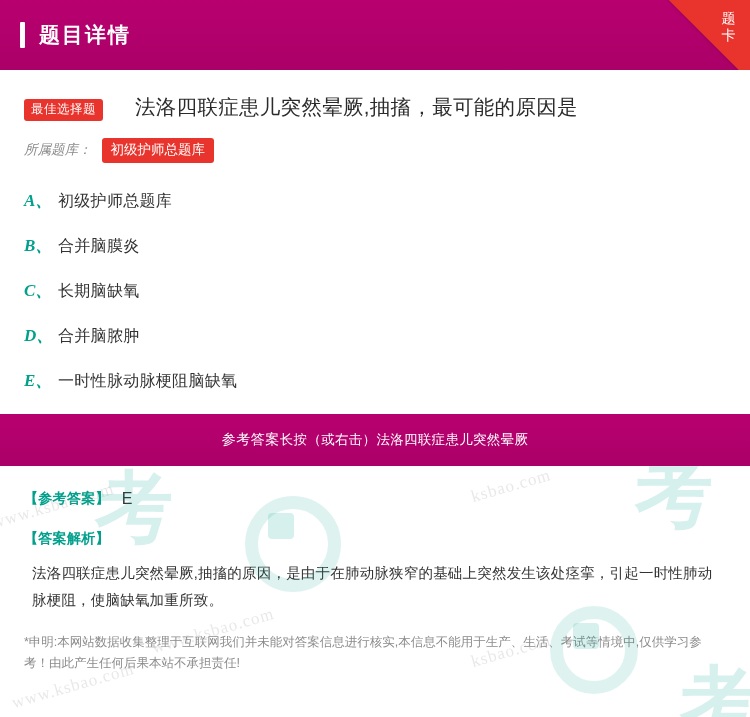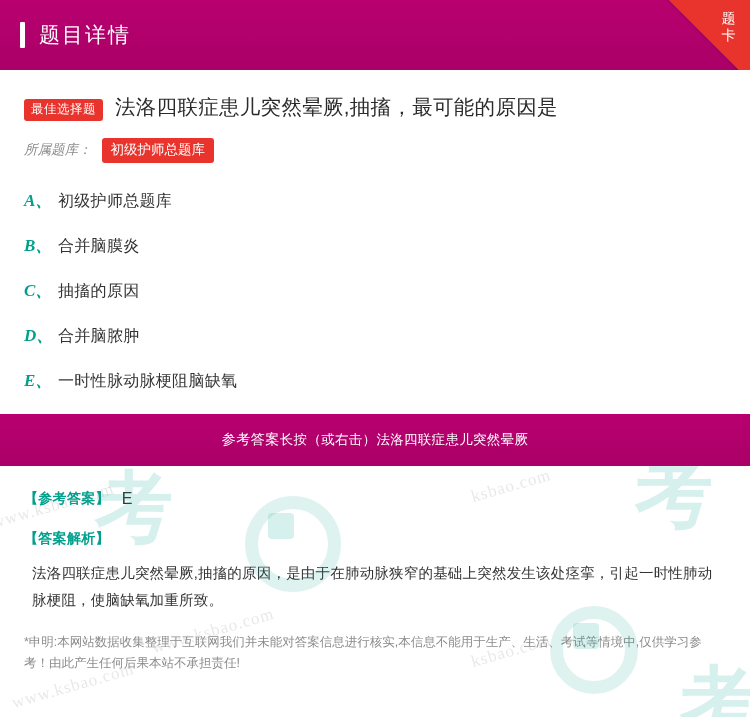--- a/index.html
+++ b/index.html
@@ -30,21 +30,21 @@
     height: 26px;
     background: #ffffff;
     margin-left: 20px;
     margin-right: 14px;
     border-radius: 1px;
   }
   .header-title {
     color: #ffffff;
     font-size: 21px;
     letter-spacing: 2px;
-    font-weight: normal;
+    font-weight: bold;
   }
   .corner-ribbon {
     position: absolute;
     top: -26px;
     right: -42px;
     width: 120px;
     height: 74px;
     background: #e8342c;
     transform: rotate(45deg);
     box-shadow: 0 1px 3px rgba(0,0,0,0.15);
@@ -65,20 +65,21 @@
 
   
   .question-area {
     padding: 22px 24px 0 24px;
     position: relative;
     z-index: 2;
   }
   .q-title-row {
     display: flex;
     align-items: flex-start;
+    gap: 20px;
   }
   .tag-best {
     flex: none;
     background: #e8342c;
     color: #ffffff;
     font-size: 12.5px;
     padding: 4px 7px 5px 7px;
     border-radius: 3px;
     line-height: 1;
     margin-top: 7px;
@@ -268,21 +269,21 @@
   <div class="option">
     <span class="option-letter">A、</span>
     <span class="option-text">初级护师总题库</span>
   </div>
   <div class="option">
     <span class="option-letter">B、</span>
     <span class="option-text">合并脑膜炎</span>
   </div>
   <div class="option">
     <span class="option-letter">C、</span>
-    <span class="option-text">抽搐的原因</span>
+    <span class="option-text">长期脑缺氧</span>
   </div>
   <div class="option">
     <span class="option-letter">D、</span>
     <span class="option-text">合并脑脓肿</span>
   </div>
   <div class="option">
     <span class="option-letter">E、</span>
     <span class="option-text">一时性脉动脉梗阻脑缺氧</span>
   </div>
 </div>

